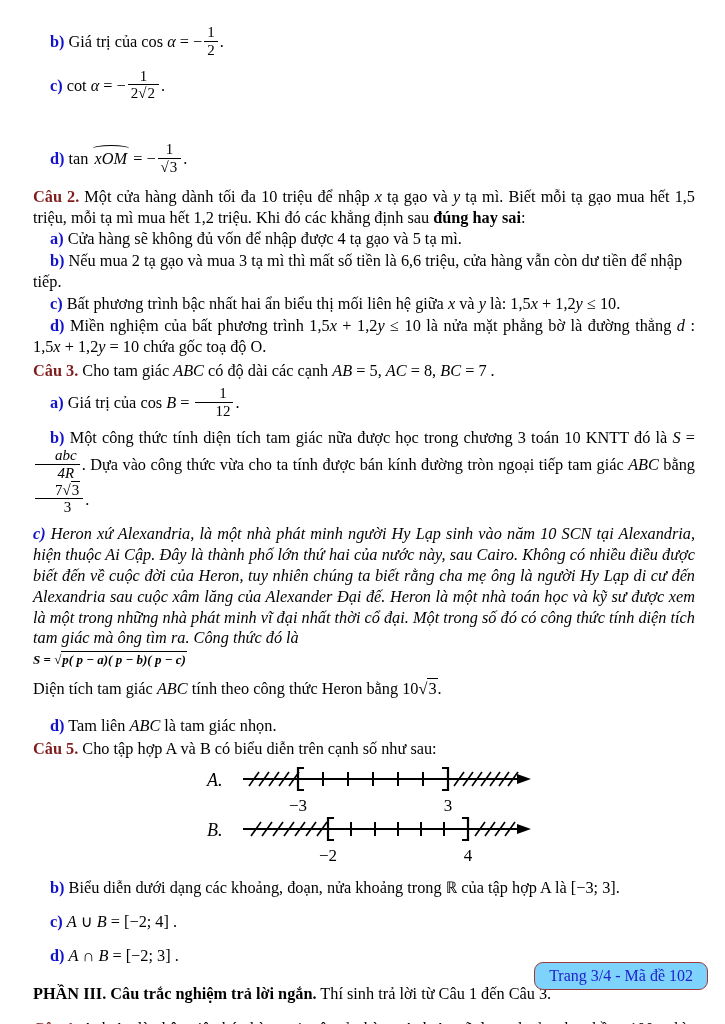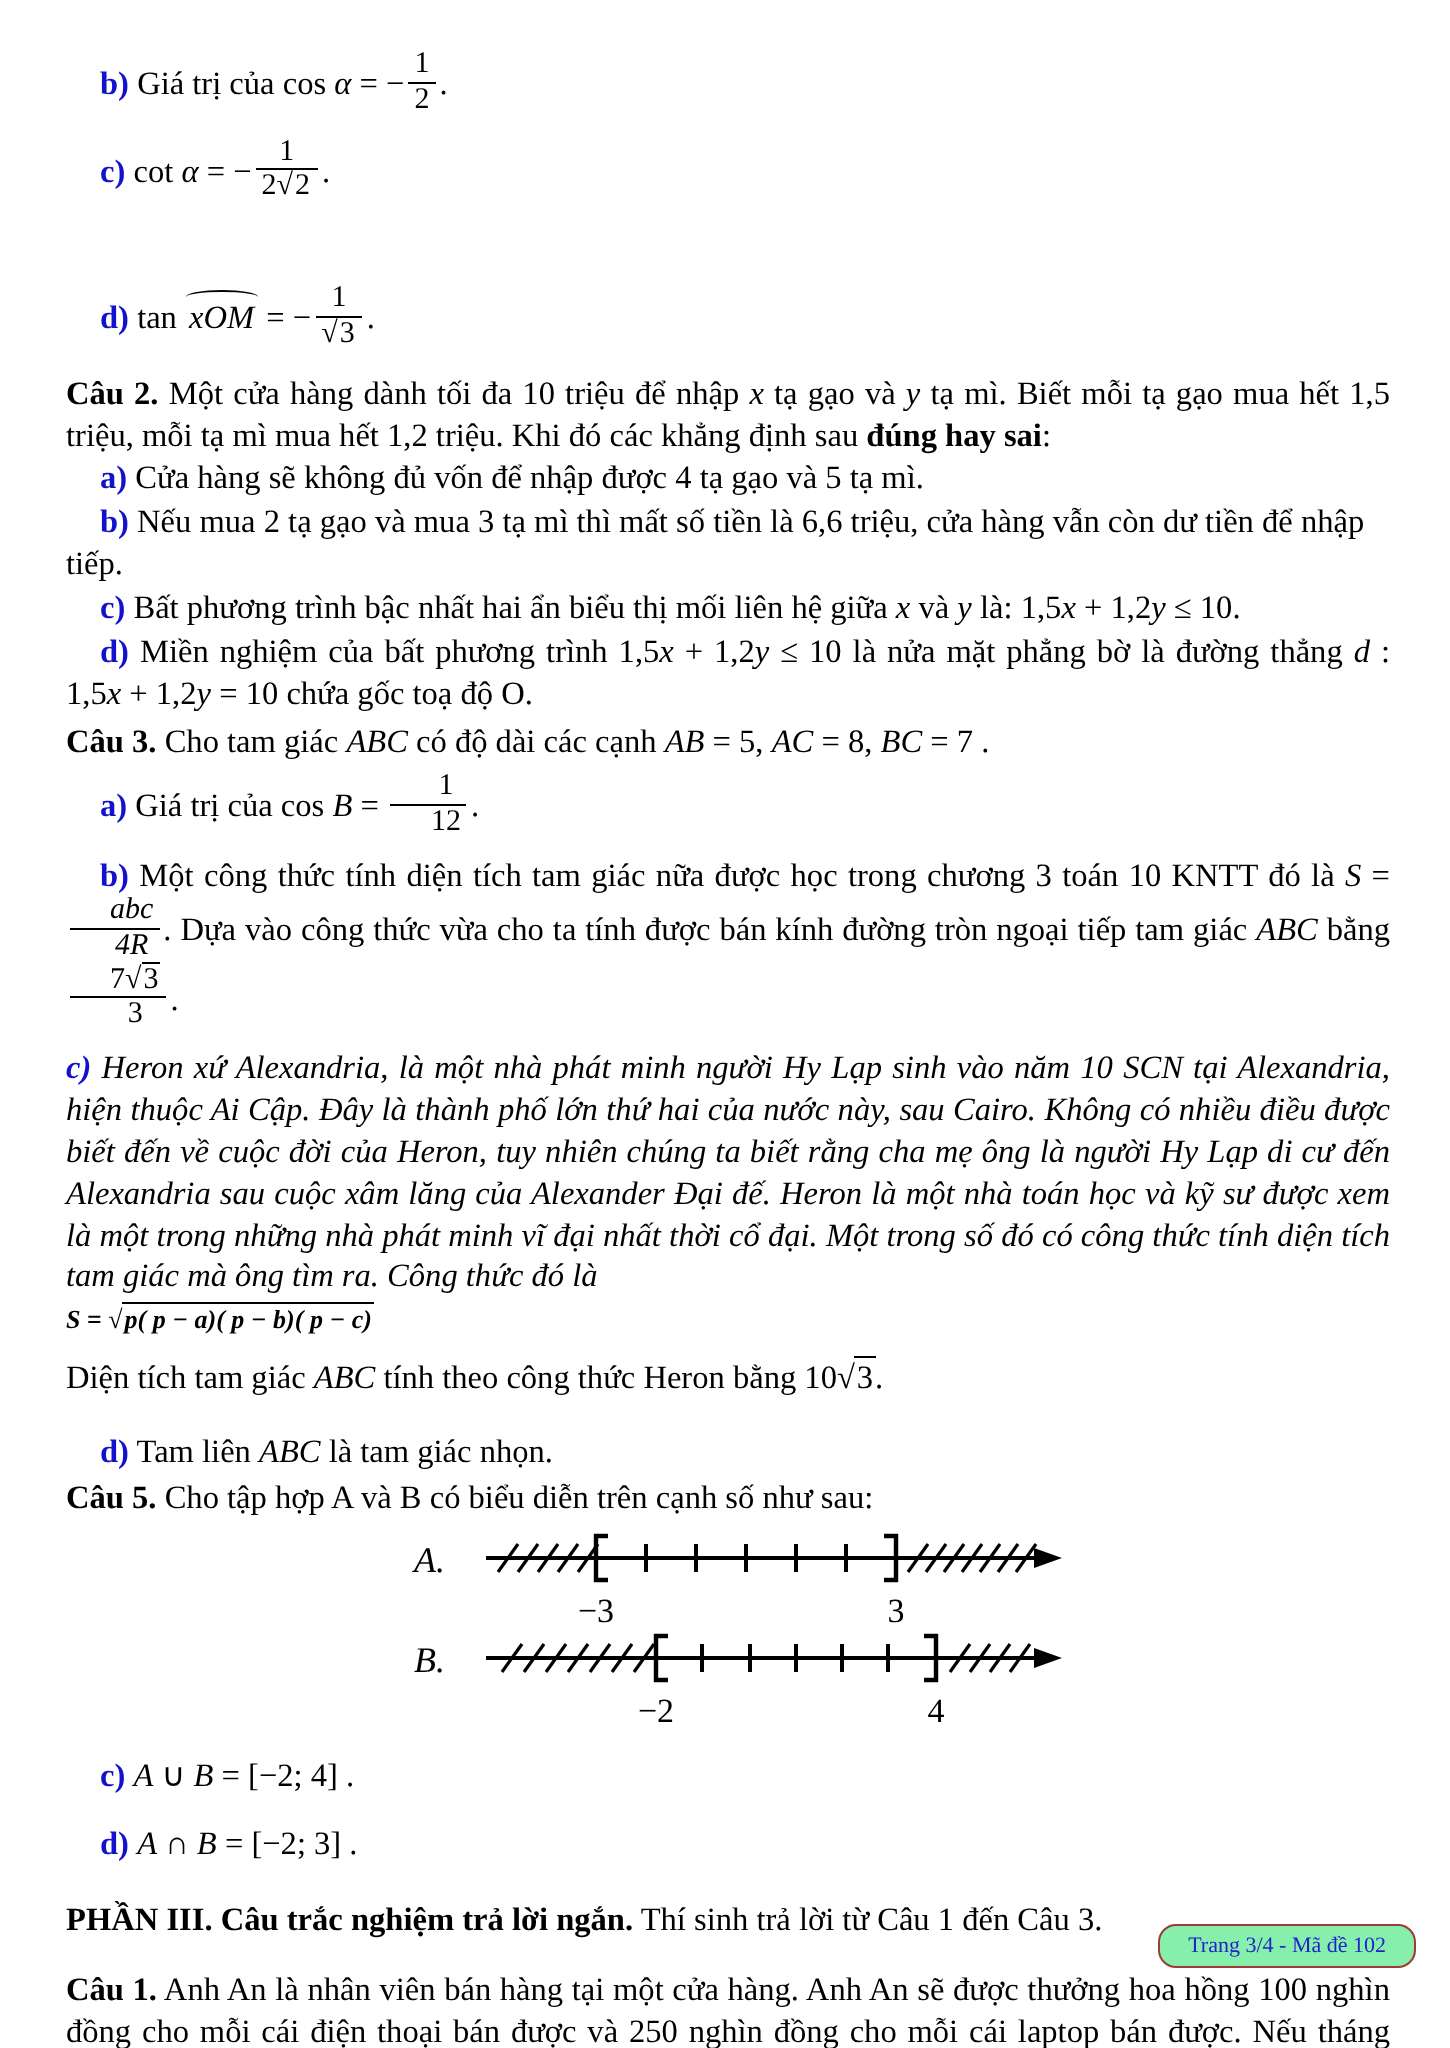--- a/index.html
+++ b/index.html
@@ -5,21 +5,21 @@
   html,body{margin:0;padding:0;}
   body{
     width:725px;height:1024px;background:#ffffff;position:relative;overflow:hidden;
     font-family:"Liberation Serif", serif;font-size:16.3px;color:#000;line-height:1.28;
   }
   .page{padding:26px 30px 0 33px;}
   p{margin:0;}
   .just{text-align:justify;}
   .ind{text-indent:17px;}
   .lb{color:#1212cc;font-weight:bold;}
-  .qh{color:#000000;font-weight:bold;}
+  .qh{color:#7f1d1d;font-weight:bold;}
   .bold{font-weight:bold;}
   .it{font-style:italic;}
   .mvar{font-style:italic;}
   .topitem{margin:0 0 9px 17px;}
   .frac{display:inline-block;vertical-align:middle;text-align:center;font-size:15px;line-height:1.12;margin:0 2px;position:relative;top:-2px;}
   .frac .num{display:block;border-bottom:1px solid #000;padding:0 3px;}
   .frac .den{display:block;padding:0 3px;}
   .sq{white-space:nowrap;}
   .sq .rsign{font-style:normal;}
   .sq .rad{border-top:1.2px solid #000;padding:0 1px;}
@@ -27,21 +27,21 @@
   .oa::before{content:"";position:absolute;left:0;right:0;top:-4px;height:6px;border-top:1.4px solid #000;border-radius:50% 50% 0 0;}
   .item1{margin:1px 0;}
   .q4item{margin:13px 0;}
   .heron{margin-top:5px;}
   .heronformula{margin:3px 0 8px 0;font-size:13px;font-weight:bold;}
   .nlwrap{margin:4px 0 0 170px;}
   .nl{display:block;}
   .footer-box{
     position:absolute;top:962px;right:17px;
     border:1.4px solid #9e3a38;border-radius:9px;padding:3px 14px;
-    color:#2222cc;font-size:11px;background:#86efac;
+    color:#2222cc;font-size:16px;background:#7dd3fc;
   }
 </style>
 </head>
 <body>
 
 <div class="page">
 
   <p class="topitem">
     <span class="lb">b)</span>
     <span>Giá trị của </span>
@@ -162,20 +162,23 @@
           <line x1="282" y1="23" x2="292" y2="9"></line>
           <line x1="292" y1="23" x2="302" y2="9"></line>
           <line x1="302" y1="23" x2="312" y2="9"></line>
       </g>
       <text x="125" y="48" font-size="17" text-anchor="middle">−2</text>
       <text x="265" y="48" font-size="17" text-anchor="middle">4</text>
     </svg>
   </div>
 
   <p class="ind q4item">
+    <span class="lb">b)</span><span>  Biểu diễn dưới dạng các khoảng, đoạn, nửa khoảng trong ℝ của tập hợp A là </span><span>[−3; 3]</span><span>.</span>
+  </p>
+  <p class="ind q4item">
     <span class="lb">c)</span>
     <span class="mvar">A</span><span> ∪ </span><span class="mvar">B</span><span> = [−2; 4]</span><span> .</span>
   </p>
   <p class="ind q4item">
     <span class="lb">d)</span>
     <span class="mvar">A</span><span> ∩ </span><span class="mvar">B</span><span> = [−2; 3]</span><span> .</span>
   </p>
 
   <p style="margin-top:17px">
     <span class="bold">PHẦN III. Câu trắc nghiệm trả lời ngắn.</span><span> Thí sinh trả lời từ Câu 1 đến Câu 3.</span>

